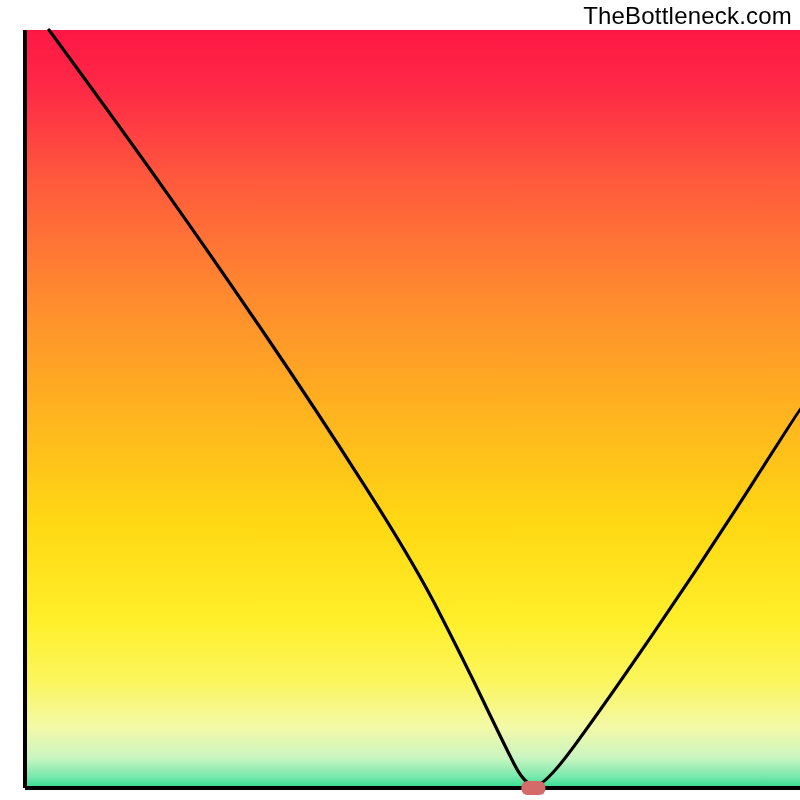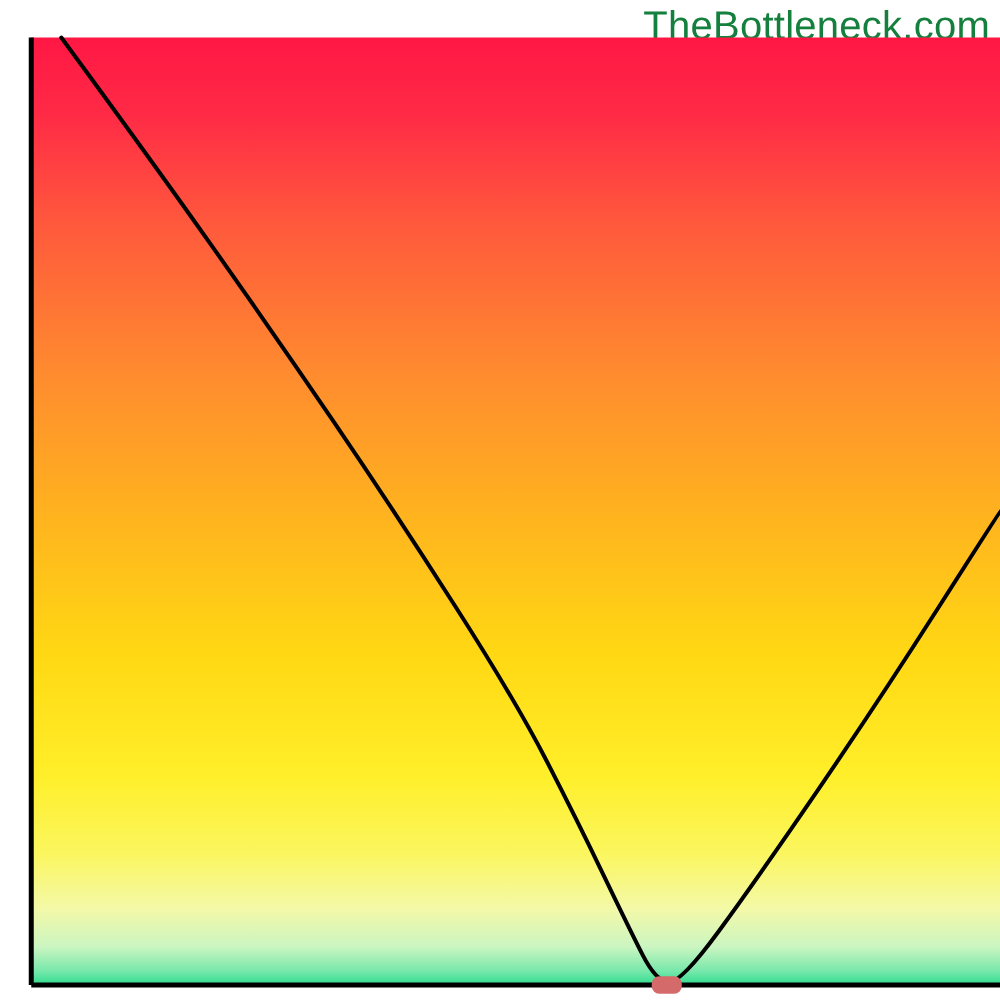--- a/index.html
+++ b/index.html
@@ -13,23 +13,23 @@
   }
   .chart-wrap {
     position: relative;
     width: 800px;
     height: 800px;
   }
   .attribution {
     position: absolute;
     top: 2px;
     right: 8px;
-    font-size: 32px;
+    font-size: 24px;
     font-weight: 500;
-    color: #15803d;
+    color: #000000;
     letter-spacing: 0.2px;
   }
   svg.chart {
     position: absolute;
     top: 0;
     left: 0;
     width: 800px;
     height: 800px;
   }
 </style>

